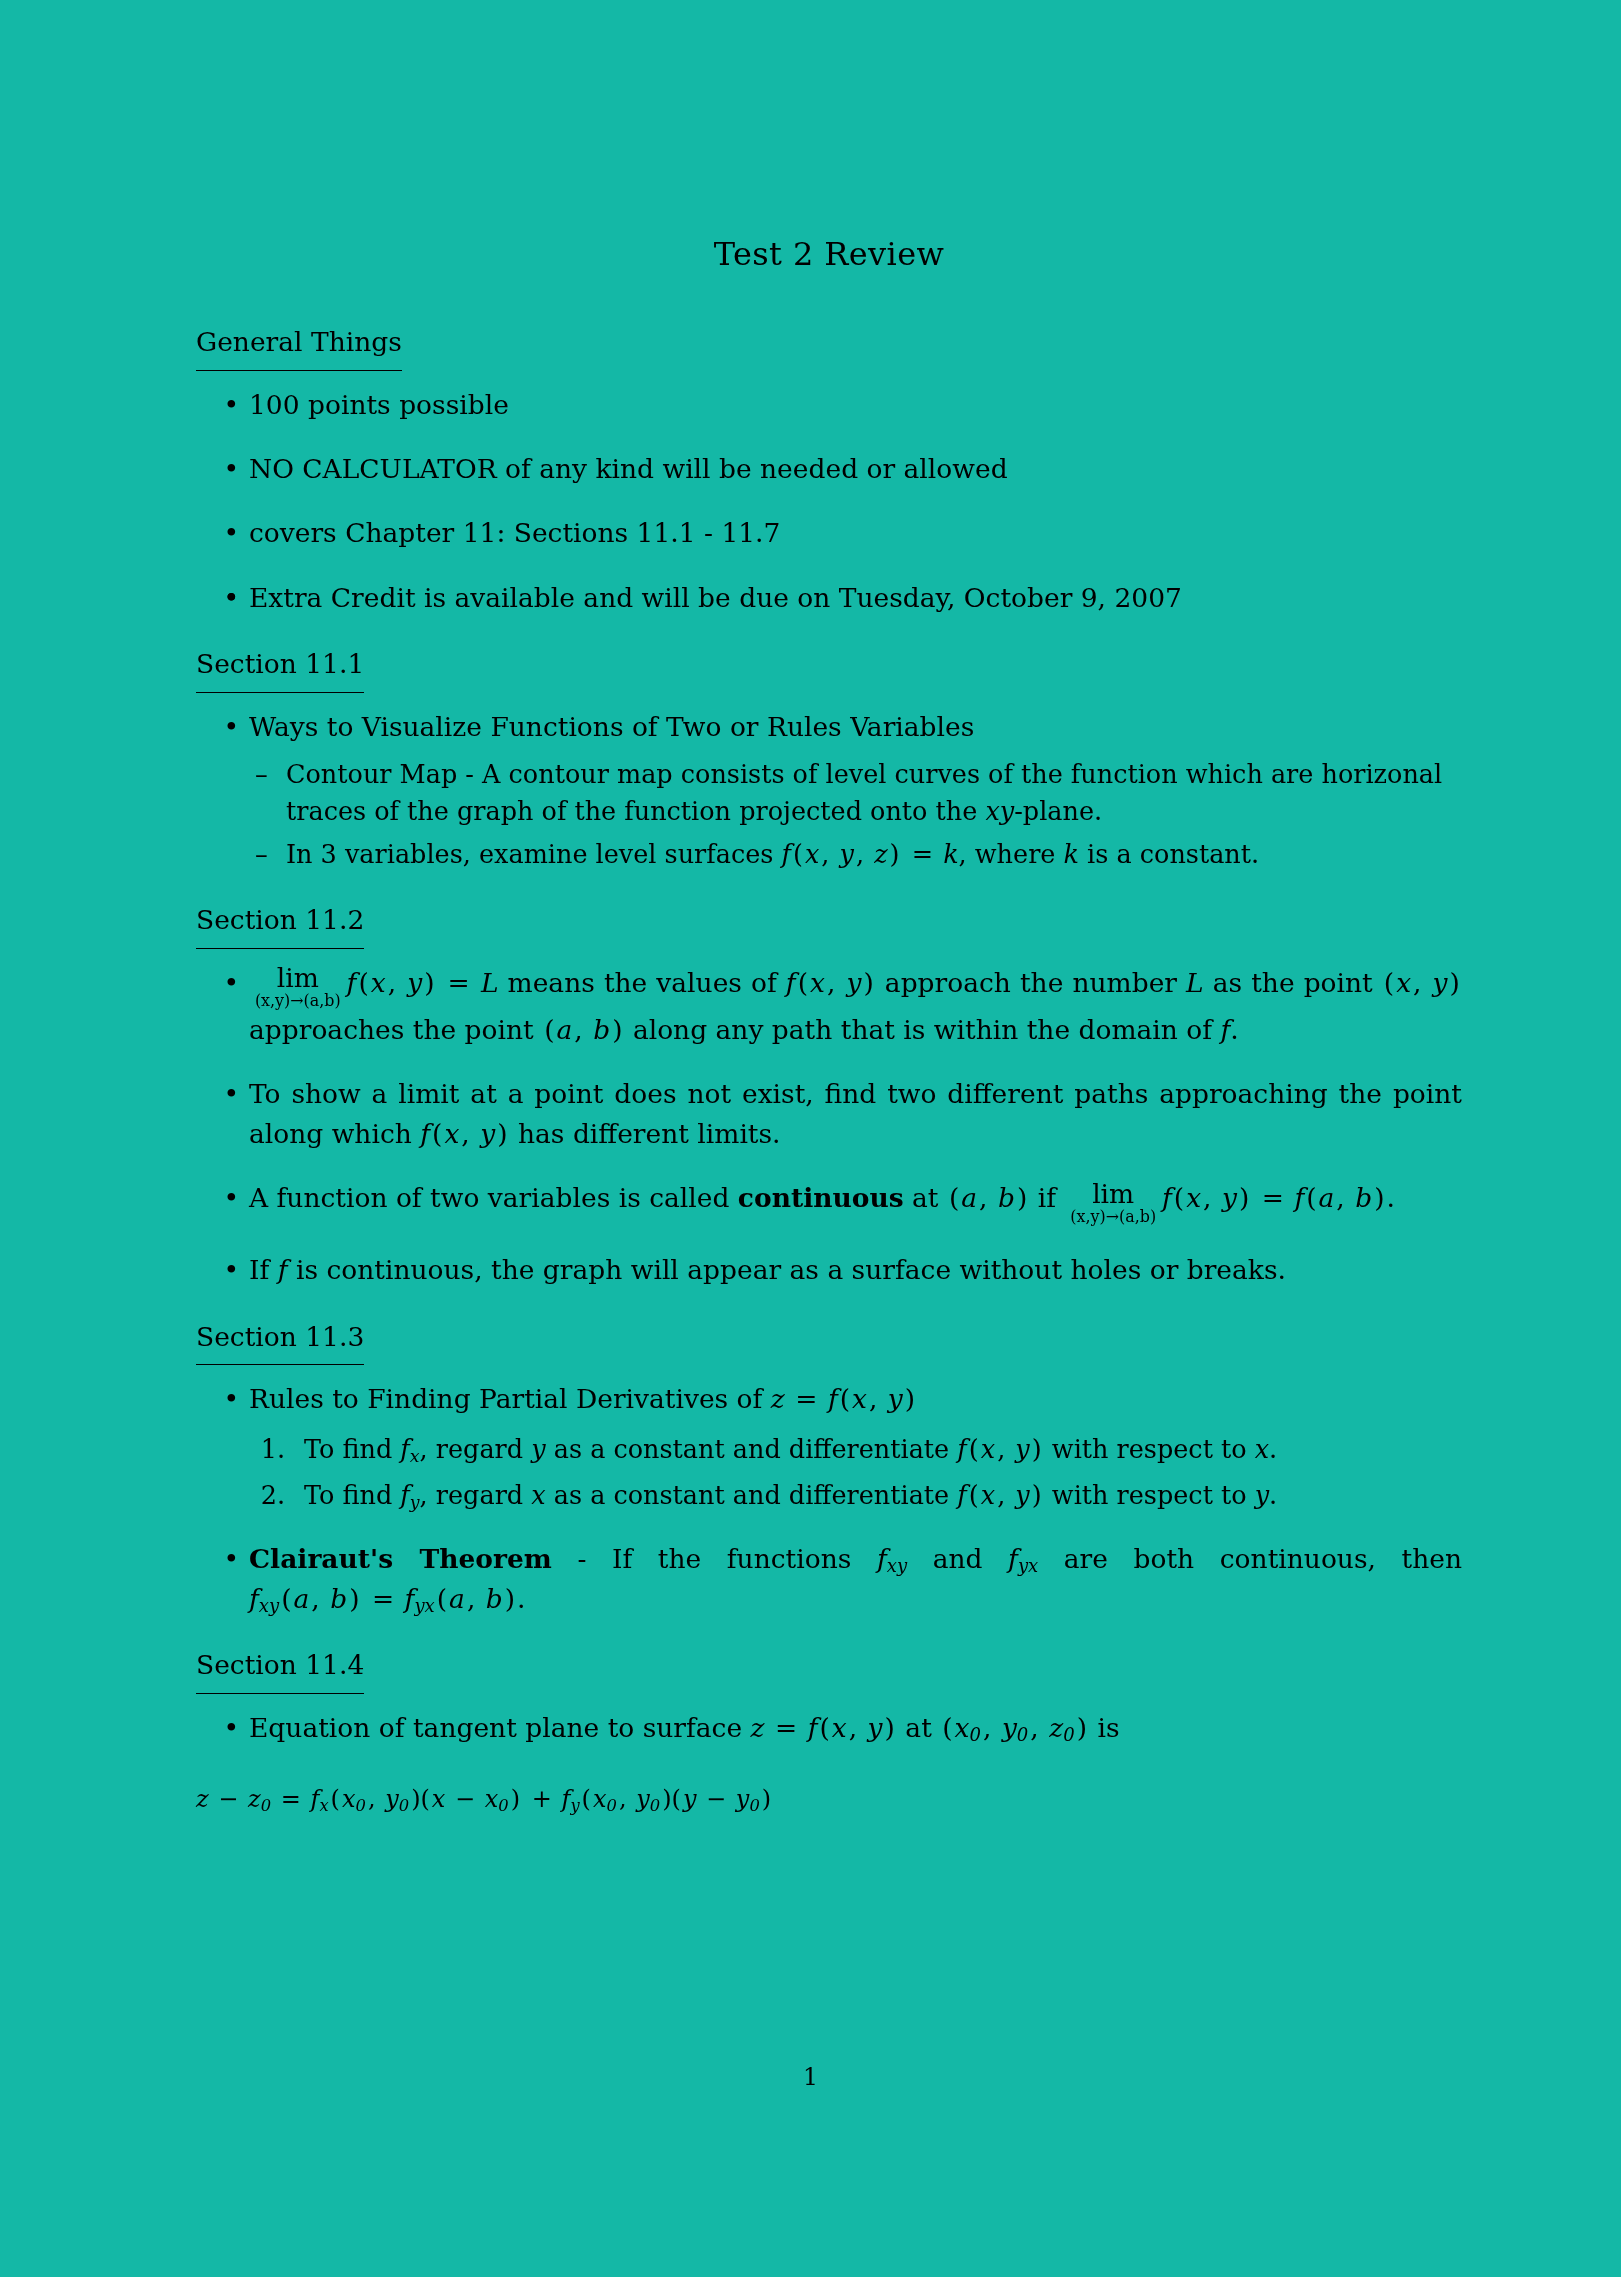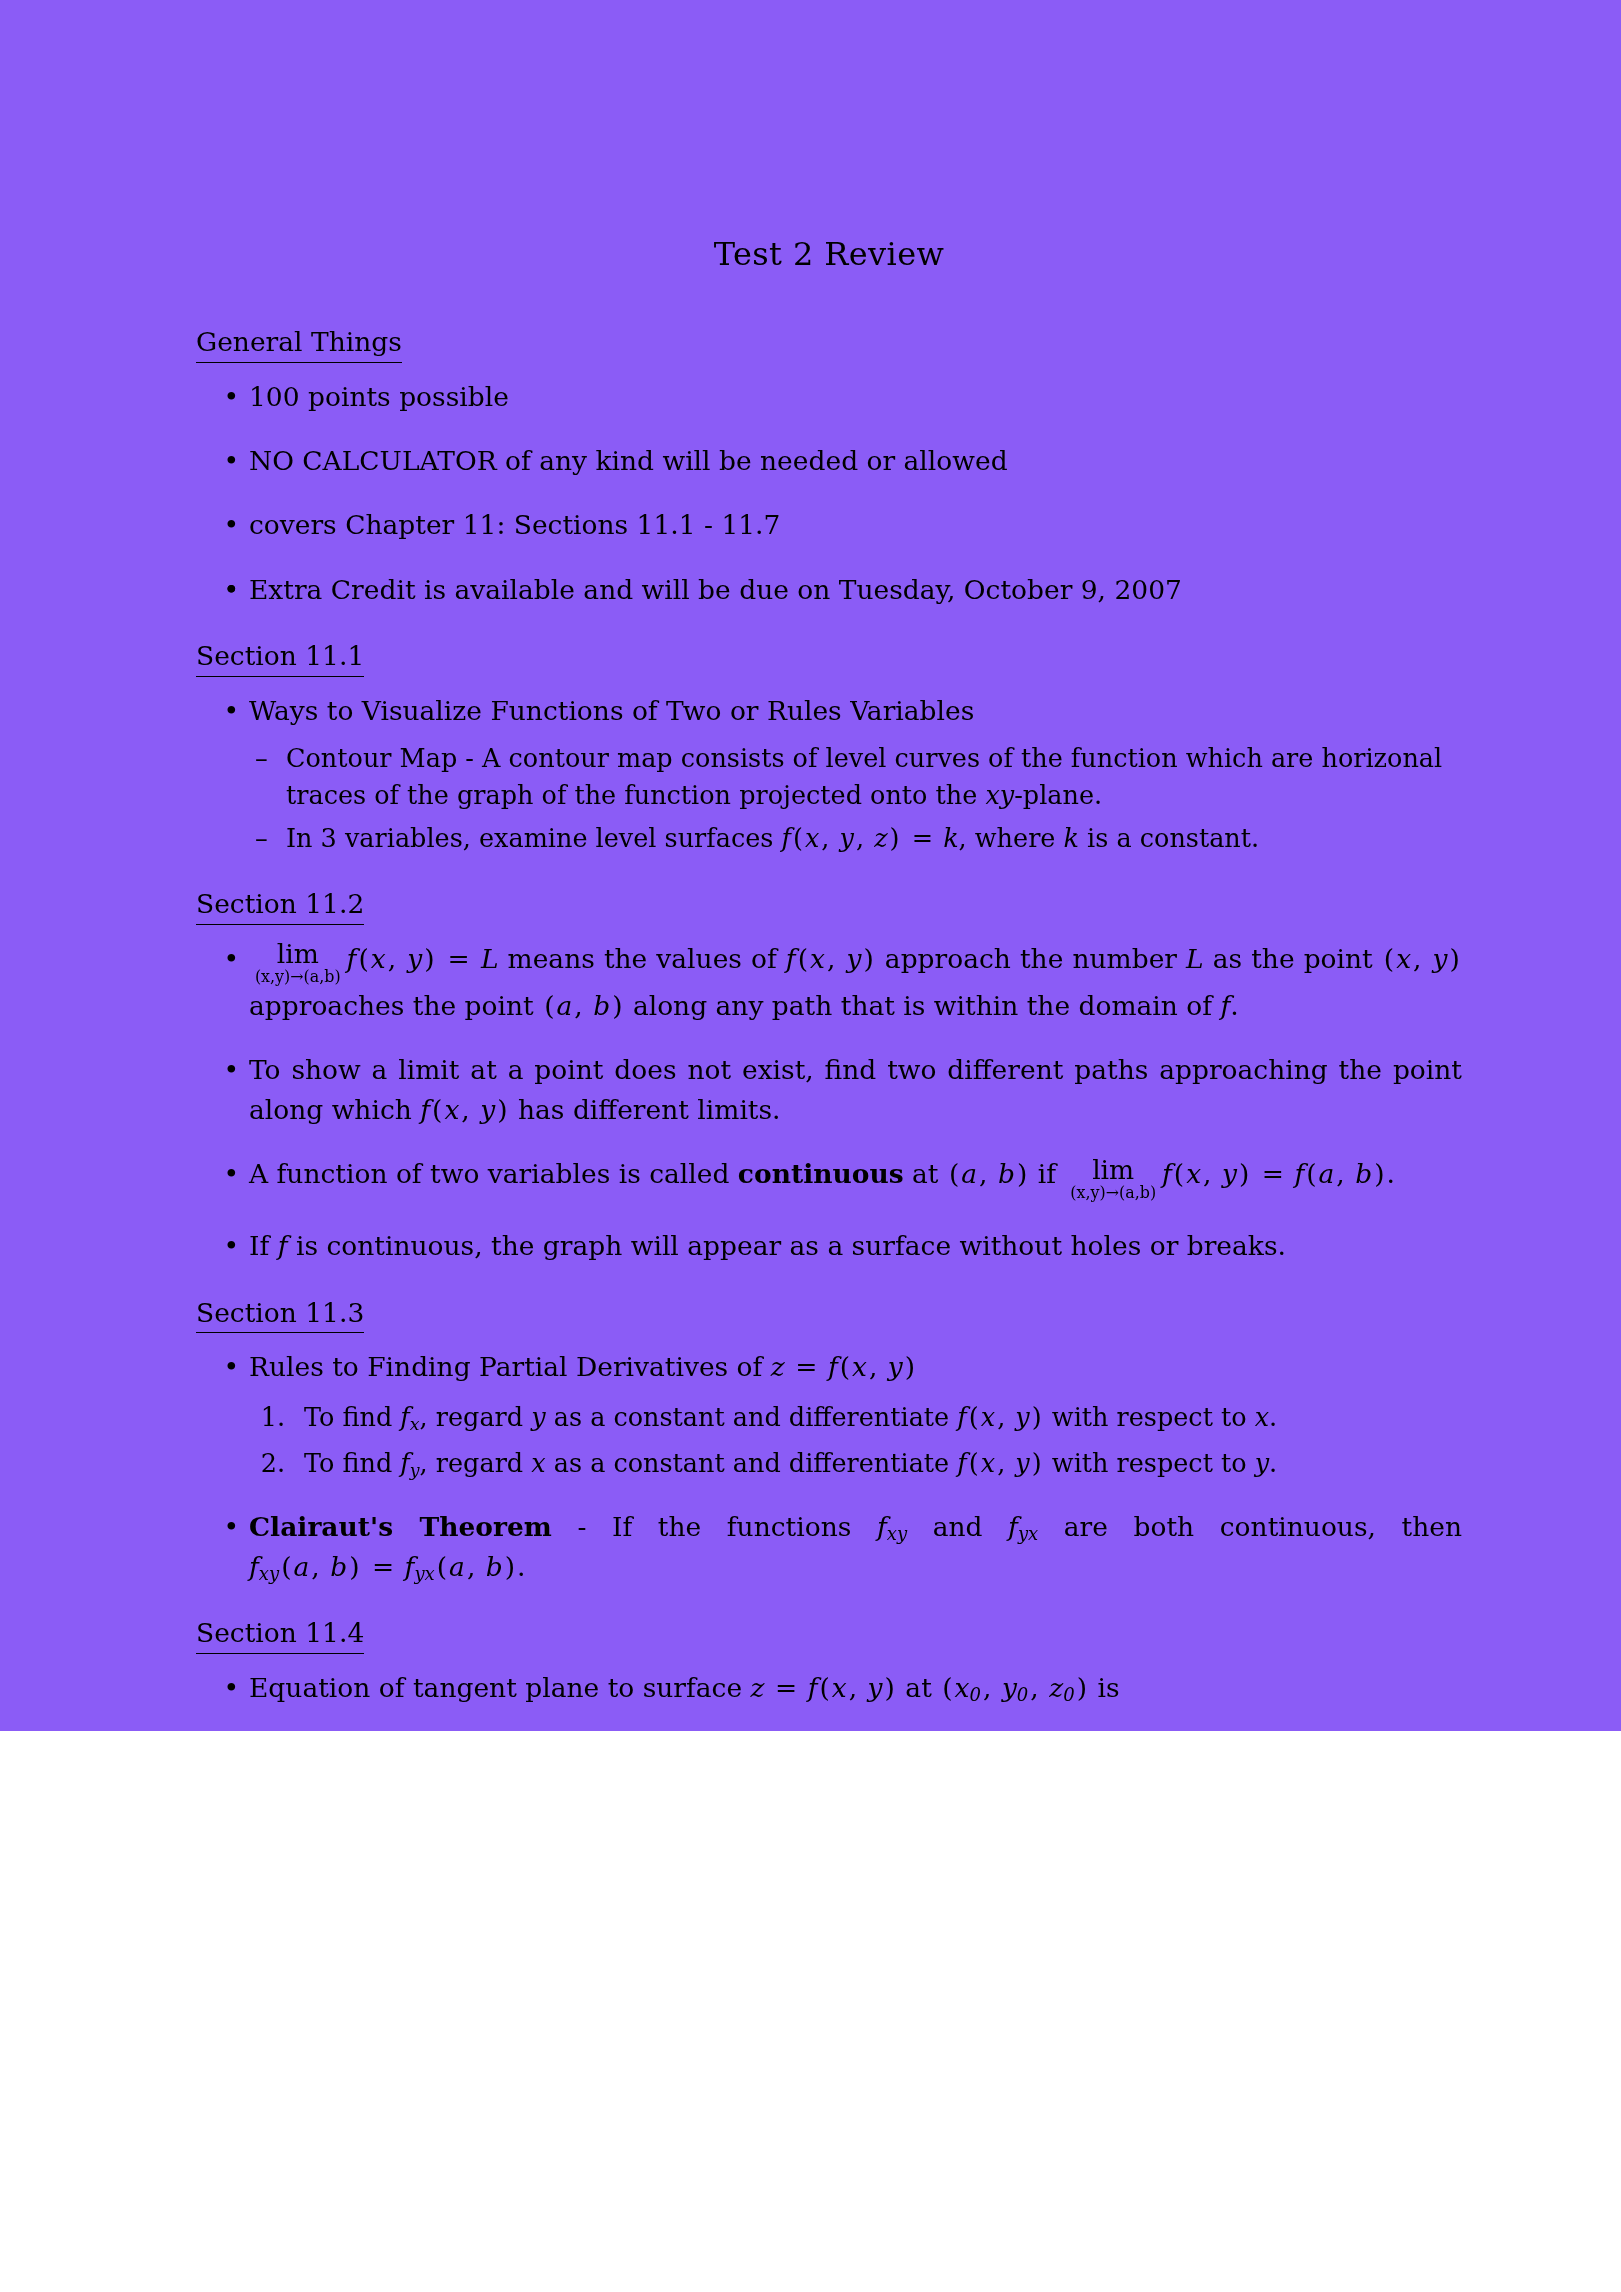--- a/index.html
+++ b/index.html
@@ -8,43 +8,43 @@
     padding: 0;
     background: #ffffff;
   }
   body {
     font-family: "DejaVu Serif", "Liberation Serif", serif;
     color: #000000;
   }
   .page {
     position: relative;
     width: 1621px;
-    height: 1731px;
-    background: #8b5cf6;
+    height: 2277px;
+    background: #14b8a6;
     overflow: hidden;
     box-sizing: border-box;
   }
   .content {
     position: absolute;
     left: 196px;
     top: 235px;
     width: 1266px;
   }
   .doc-title {
     text-align: center;
     font-size: 32px;
     letter-spacing: 0.4px;
     margin: 0 0 51px 0;
     font-weight: normal;
     line-height: 1.2;
   }
   .section-head {
     font-size: 26.5px;
     margin: 0 0 0 0;
-    padding-bottom: 2px;
+    padding-bottom: 10px;
     display: inline-block;
     border-bottom: 1.6px solid #000;
     line-height: 1.35;
   }
   .section-block {
     margin-bottom: 3.9px;
   }
   .section-block + .section-block {
     margin-top: 29px;
   }

